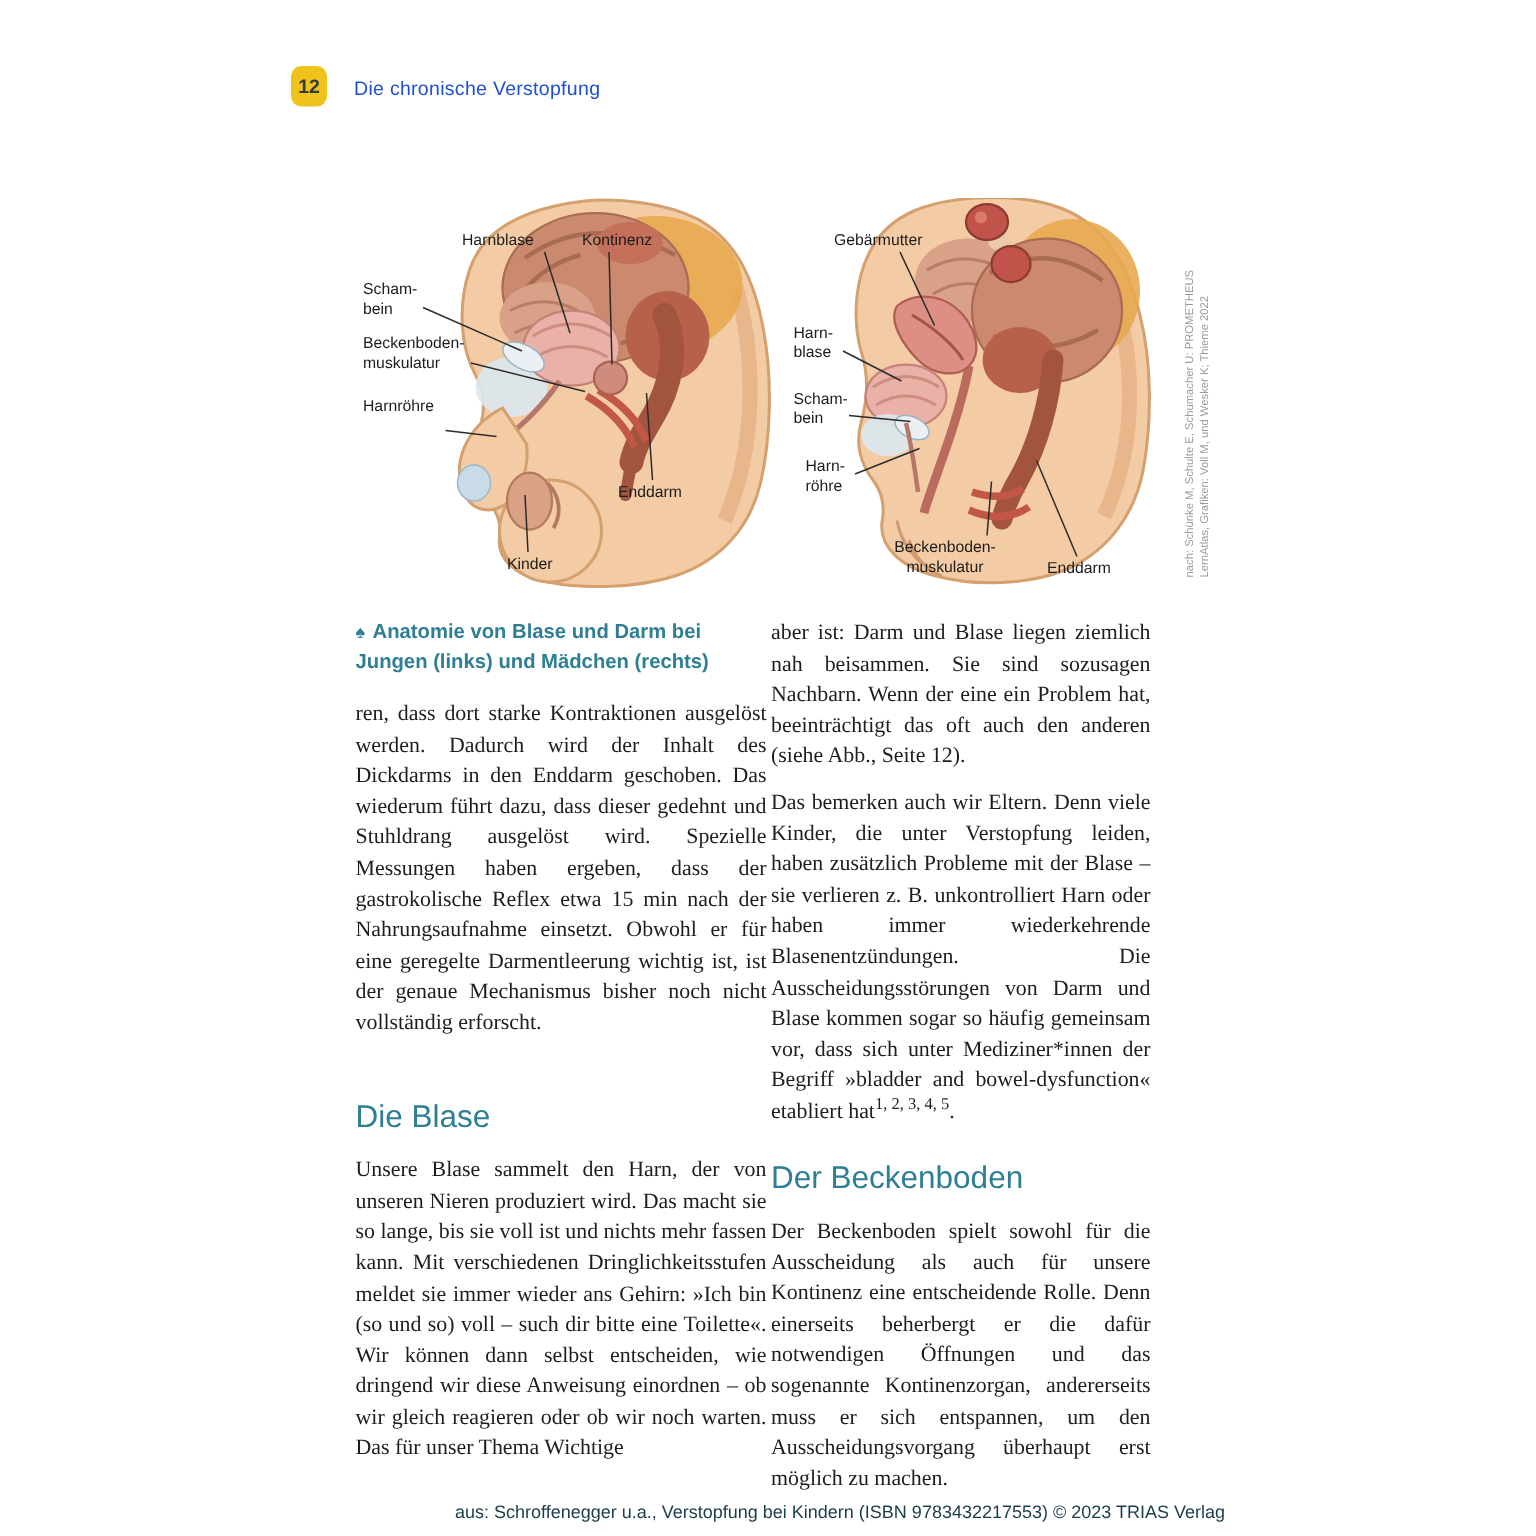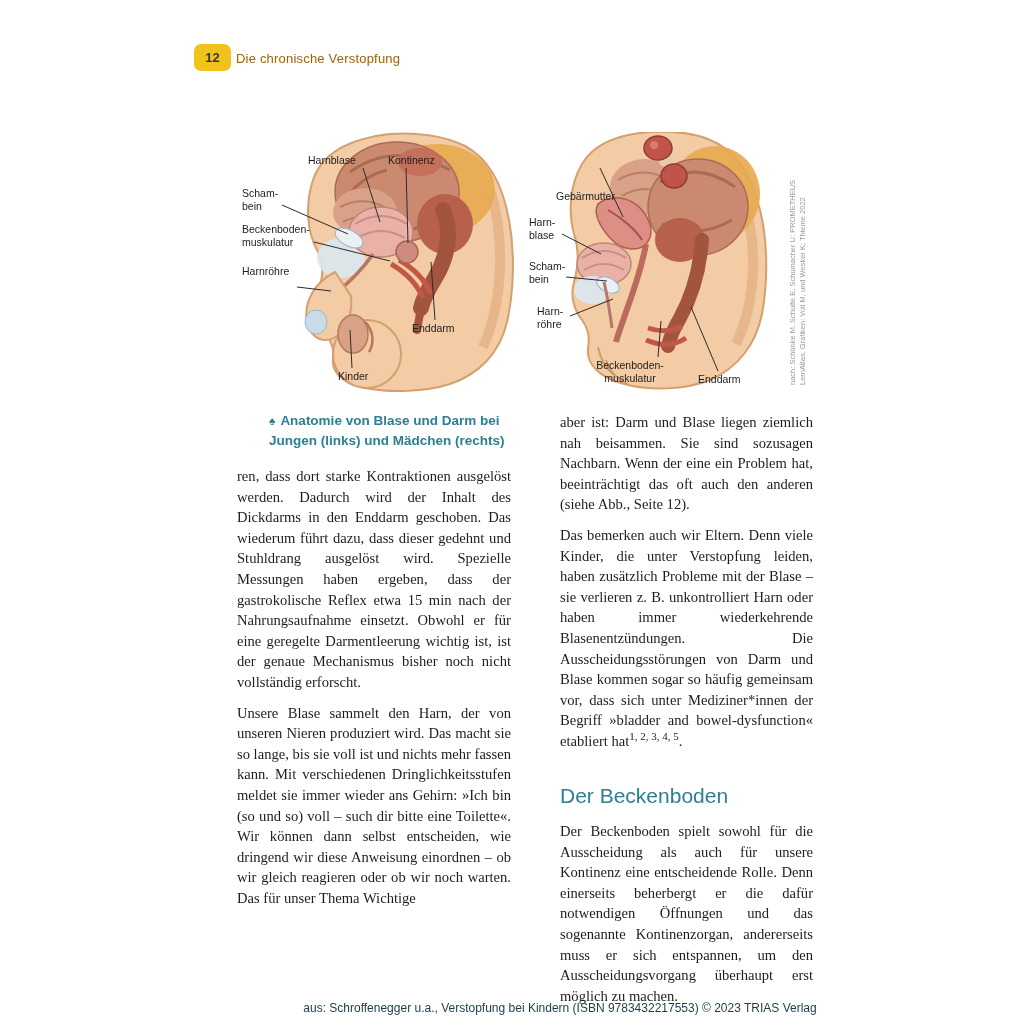--- a/index.html
+++ b/index.html
@@ -2,60 +2,60 @@
 <html lang="de"><head>
 <meta charset="utf-8">
 <style>
   html,body { margin:0; padding:0; }
   .page {
     position:relative; width:1024px; height:1024px; background:#ffffff;
     font-family:"Liberation Serif", serif; color:#1d1d1b; overflow:hidden;
   }
   
   .chapter-badge {
-    position:absolute; left:194px; top:44px; width:37px; height:27px;
+    position:absolute; left:194px; top:44px; width:24px; height:27px;
     background:#f0c31c; border-radius:7px; display:flex; align-items:center; justify-content:center;
     font-family:"Liberation Sans", sans-serif; font-size:13px; font-weight:700; color:#333a3e;
   }
   .chapter-title {
     position:absolute; left:236px; top:51px;
-    font-family:"Liberation Sans", sans-serif; font-size:13px; color:#a16207; letter-spacing:.2px;
+    font-family:"Liberation Sans", sans-serif; font-size:13px; color:#1d4ed8; letter-spacing:.2px;
   }
   
   .figure-area { position:absolute; left:230px; top:130px; width:580px; height:272px; }
   .fig-svg { position:absolute; top:2px; }
   .leader-svg { position:absolute; left:0; top:0; pointer-events:none; }
   .fig-label {
     position:absolute; font-family:"Liberation Sans", sans-serif; font-size:10.5px;
     line-height:12.5px; color:#1c1c1c; white-space:pre-line;
   }
   .fig-label.centered { text-align:center; }
   .fig-credit {
     position:absolute; left:558px; top:255px; width:235px;
     transform:rotate(-90deg); transform-origin:0 0;
     font-family:"Liberation Sans", sans-serif; font-size:7.5px; line-height:9.5px; color:#9a9a9a;
   }
   
   .caption {
     position:absolute; left:237px; top:411px; width:280px;
     font-family:"Liberation Sans", sans-serif; font-size:13.5px; font-weight:700;
-    line-height:20px; color:#2e7e94;margin-left:32px;
+    line-height:20px; color:#2e7e94;
   }
   .caption .marker { margin-right:5px; font-size:12px; }
   
   .col { position:absolute; text-align:justify; font-size:14.6px; line-height:20.6px; }
   .col p { margin:0 0 10px 0; hyphens:auto; }
   .col-left  { left:237px; top:466px; width:274px; }
-  .col-right { left:560px; top:412px; width:253px; }
+  .col-right { left:514px; top:412px; width:253px; }
   .section-heading {
     font-family:"Liberation Sans", sans-serif; font-weight:400; font-size:21px;
     color:#2e7e94; text-align:left; margin:0 0 15px 0;
   }
   .h-blase { margin-top:42px; }
-  .h-beckenboden { margin-top:34px; }
+  .h-beckenboden { margin-top:24px; }
   sup { font-size:11px; line-height:0; }
   
   .footer {
     position:absolute; left:0; top:1001px; width:1024px; text-align:center;
     font-family:"Liberation Sans", sans-serif; font-size:12px; color:#1b3c4a;padding-left:48px;
   }
 </style>
 </head>
 <body>
 
@@ -145,21 +145,21 @@
     <div class="fig-label" style="left:78px;  top:24px;">Harnblase</div>
     <div class="fig-label" style="left:158px; top:24px;">Kontinenz</div>
     <div class="fig-label" style="left:12px;  top:57px;">Scham-
 bein</div>
     <div class="fig-label" style="left:12px;  top:93px;">Beckenboden-
 muskulatur</div>
     <div class="fig-label" style="left:12px;  top:135px;">Harnröhre</div>
     <div class="fig-label" style="left:182px; top:192px;">Enddarm</div>
     <div class="fig-label" style="left:108px; top:240px;">Kinder</div>
 
-    <div class="fig-label" style="left:326px; top:24px;margin-top:36px;">Gebärmutter</div>
+    <div class="fig-label" style="left:326px; top:24px;">Gebärmutter</div>
     <div class="fig-label" style="left:299px; top:86px;">Harn-
 blase</div>
     <div class="fig-label" style="left:299px; top:130px;">Scham-
 bein</div>
     <div class="fig-label" style="left:307px; top:175px;">Harn-
 röhre</div>
     <div class="fig-label centered" style="left:362px; top:229px; width:76px;">Beckenboden-
 muskulatur</div>
     <div class="fig-label" style="left:468px; top:243px;">Enddarm</div>
 
@@ -168,20 +168,21 @@
       <div>LernAtlas, Grafiken: Voll M, und Wesker K; Thieme 2022</div>
     </div>
   </div>
 
   <div class="caption">
     <span class="marker">♠</span><span>Anatomie von Blase und Darm bei Jungen (links) und Mädchen (rechts)</span>
   </div>
 
   <div class="col col-left">
     <p>ren, dass dort starke Kontraktionen ausgelöst werden. Dadurch wird der Inhalt des Dickdarms in den Enddarm geschoben. Das wiederum führt dazu, dass dieser gedehnt und Stuhldrang ausgelöst wird. Spezielle Messungen haben ergeben, dass der gastrokolische Reflex etwa 15 min nach der Nahrungsaufnahme einsetzt. Obwohl er für eine geregelte Darmentleerung wichtig ist, ist der genaue Mechanismus bisher noch nicht vollständig erforscht.</p>
+    <h2 class="section-heading h-blase">Die Blase</h2>
     <p>Unsere Blase sammelt den Harn, der von unseren Nieren produziert wird. Das macht sie so lange, bis sie voll ist und nichts mehr fassen kann. Mit verschiedenen Dringlichkeitsstufen meldet sie immer wieder ans Gehirn: »Ich bin (so und so) voll – such dir bitte eine Toilette«. Wir können dann selbst entscheiden, wie dringend wir diese Anweisung einordnen – ob wir gleich reagieren oder ob wir noch warten. Das für unser Thema Wichtige</p>
   </div>
 
   <div class="col col-right">
     <p>aber ist: Darm und Blase liegen ziemlich nah beisammen. Sie sind sozusagen Nachbarn. Wenn der eine ein Problem hat, beeinträchtigt das oft auch den anderen (siehe Abb., Seite 12).</p>
     <p><span>Das bemerken auch wir Eltern. Denn viele Kinder, die unter Verstopfung leiden, haben zusätzlich Probleme mit der Blase – sie verlieren z. B. unkontrolliert Harn oder haben immer wiederkehrende Blasenentzündungen. Die Ausscheidungsstörungen von Darm und Blase kommen sogar so häufig gemeinsam vor, dass sich unter Mediziner*innen der Begriff »bladder and bowel-dysfunction« etabliert hat</span><sup>1, 2, 3, 4, 5</sup><span>.</span></p>
     <h2 class="section-heading h-beckenboden">Der Beckenboden</h2>
     <p>Der Beckenboden spielt sowohl für die Ausscheidung als auch für unsere Kontinenz eine entscheidende Rolle. Denn einerseits beherbergt er die dafür notwendigen Öffnungen und das sogenannte Kontinenzorgan, andererseits muss er sich entspannen, um den Ausscheidungsvorgang überhaupt erst möglich zu machen.</p>
   </div>
 

